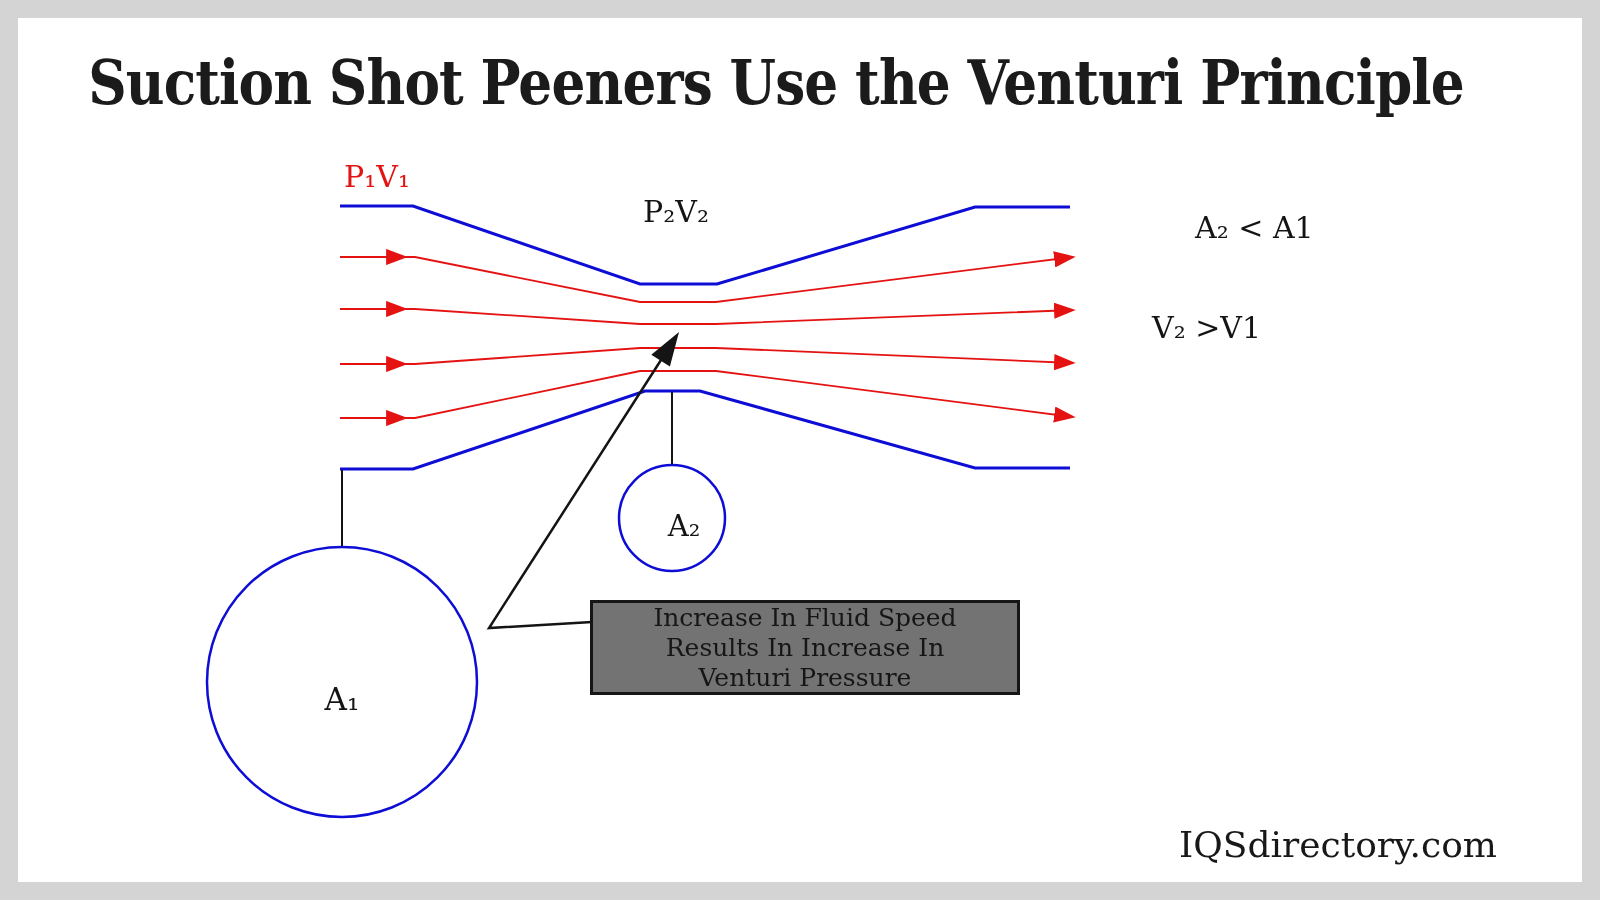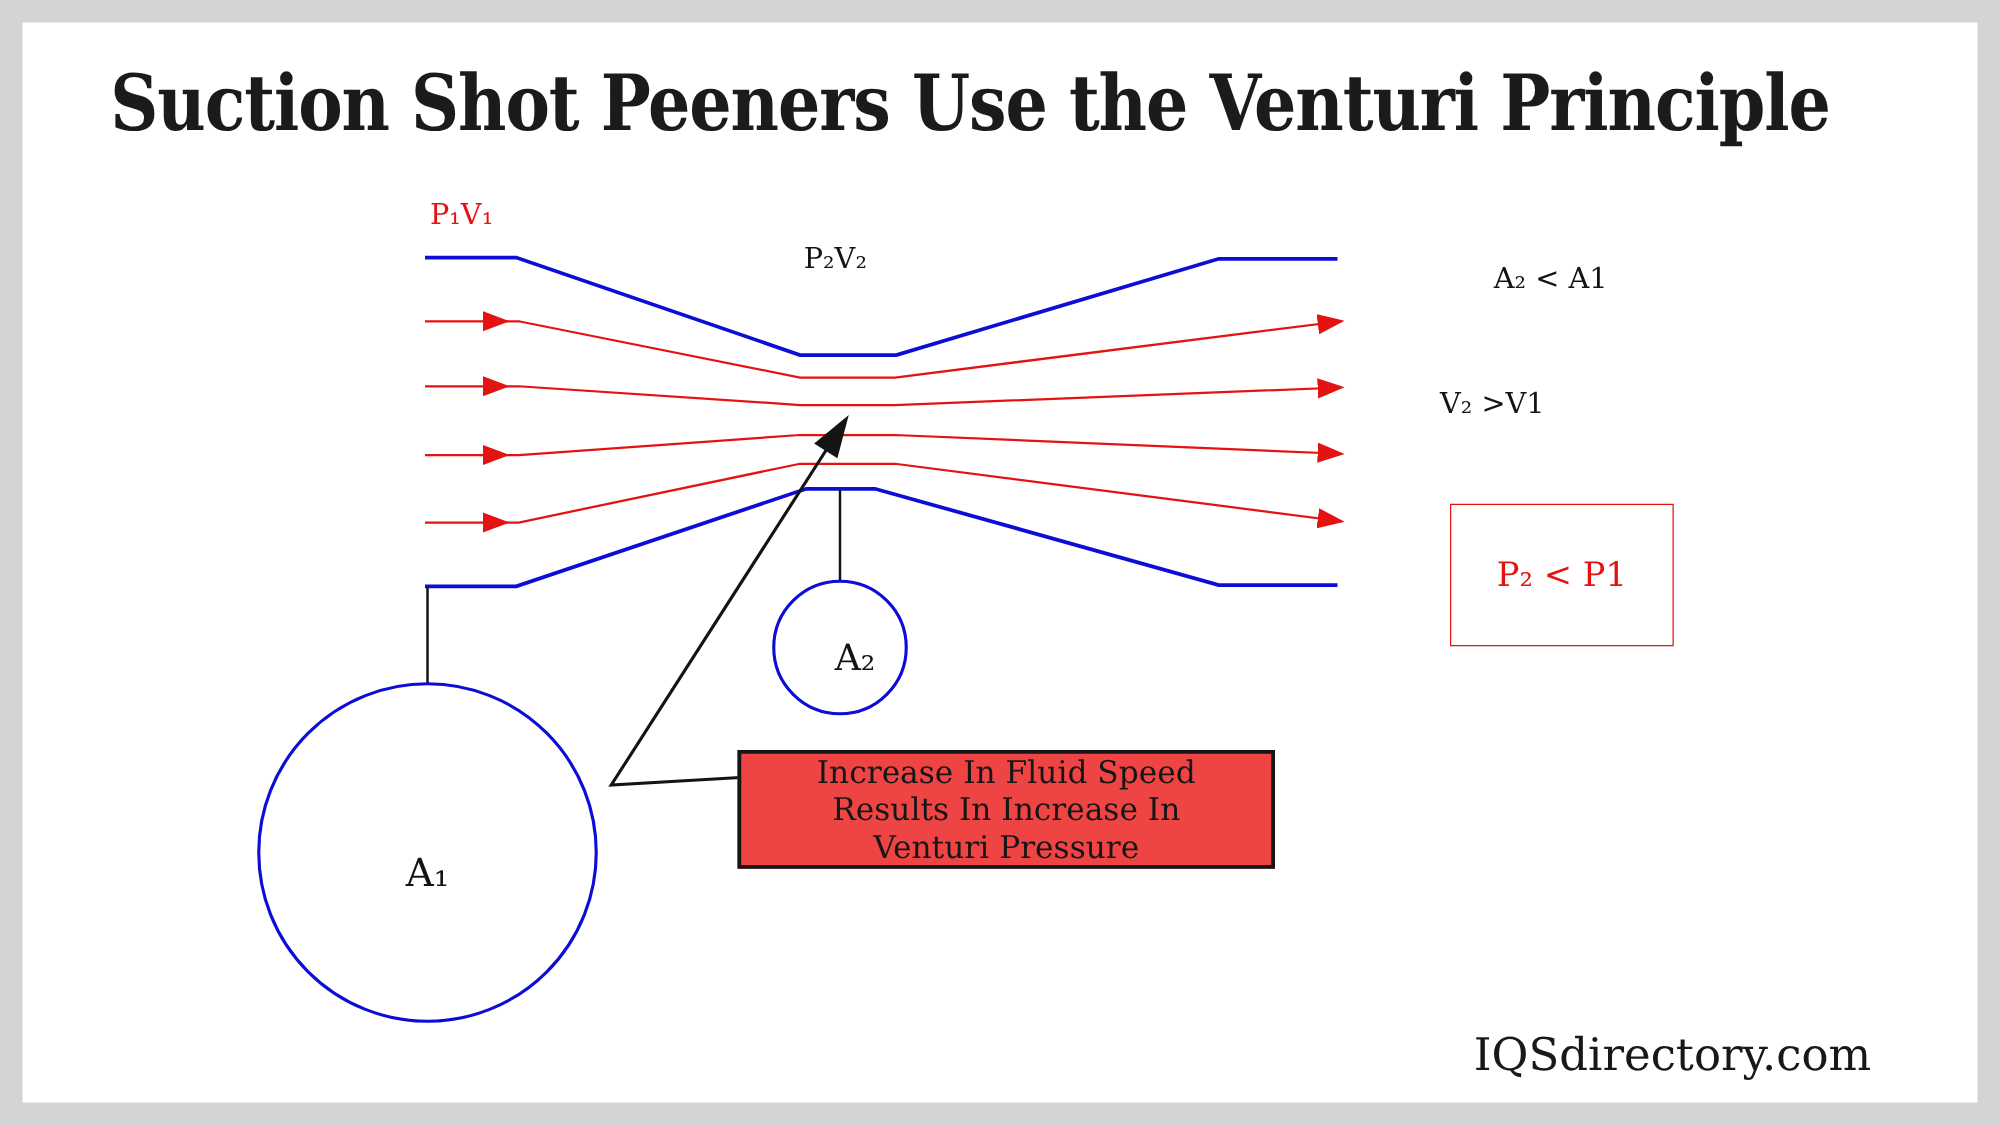--- a/index.html
+++ b/index.html
@@ -22,34 +22,34 @@
     position:absolute;left:50%;top:46px;
     transform:translateX(-50%) scaleX(0.86);
     transform-origin:center;
     white-space:nowrap;
     font-family:"DejaVu Serif","Liberation Serif",serif;
     font-weight:700;font-size:62px;color:#1b1b1b;letter-spacing:-1px;
   }
   .lbl{
     position:absolute;
     font-family:"DejaVu Serif","DejaVu Sans",serif;
-    font-size:23px;color:var(--ink);white-space:nowrap;
+    font-size:30px;color:var(--ink);white-space:nowrap;
   }
   .lbl.red{color:var(--red);}
   .lbl.center{transform:translate(-50%,-50%);}
   .pressure-box{
     position:absolute;left:1160px;top:403px;width:179px;height:114px;
     border:1px solid var(--red);
     display:flex;align-items:center;justify-content:center;
     font-size:27px;color:var(--red);
     font-family:"DejaVu Serif","DejaVu Sans",serif;
   }
   .callout-box{
     position:absolute;left:590px;top:600px;width:430px;height:95px;
-    border:3px solid #161616;background:#ef4444;
+    border:3px solid #161616;background:#737373;
     display:flex;flex-direction:column;align-items:center;justify-content:center;
     text-align:center;
     font-family:"DejaVu Serif","DejaVu Sans",serif;
     font-size:25px;line-height:30px;color:#161616;
   }
   .watermark{
     position:absolute;right:55px;top:824px;
     font-family:"DejaVu Serif","Liberation Serif",serif;
     font-size:36px;color:#181818;white-space:nowrap;
   }
@@ -103,23 +103,20 @@
     </g>
   </svg>
 
   <div class="page-title">Suction Shot Peeners Use the Venturi Principle</div>
 
   <div class="lbl red" style="left:344px;top:159px;">P₁V₁</div>
   <div class="lbl" style="left:643px;top:194px;">P₂V₂</div>
   <div class="lbl" style="left:1147px;top:210px;margin-left:48px;">A₂ &lt; A1</div>
   <div class="lbl" style="left:1152px;top:310px;">V₂ &gt;V1</div>
 
-  <div class="pressure-box">
-    <span>P₂ &lt; P1</span>
-  </div>
 
   <div class="lbl center" style="left:342px;top:680px;font-size:31px;margin-top:19px;">A₁</div>
   <div class="lbl center" style="left:672px;top:526px;font-size:29px;margin-left:12px;">A₂</div>
 
   <div class="callout-box">
     <div>Increase In Fluid Speed</div>
     <div>Results In Increase In</div>
     <div>Venturi Pressure</div>
   </div>
 

